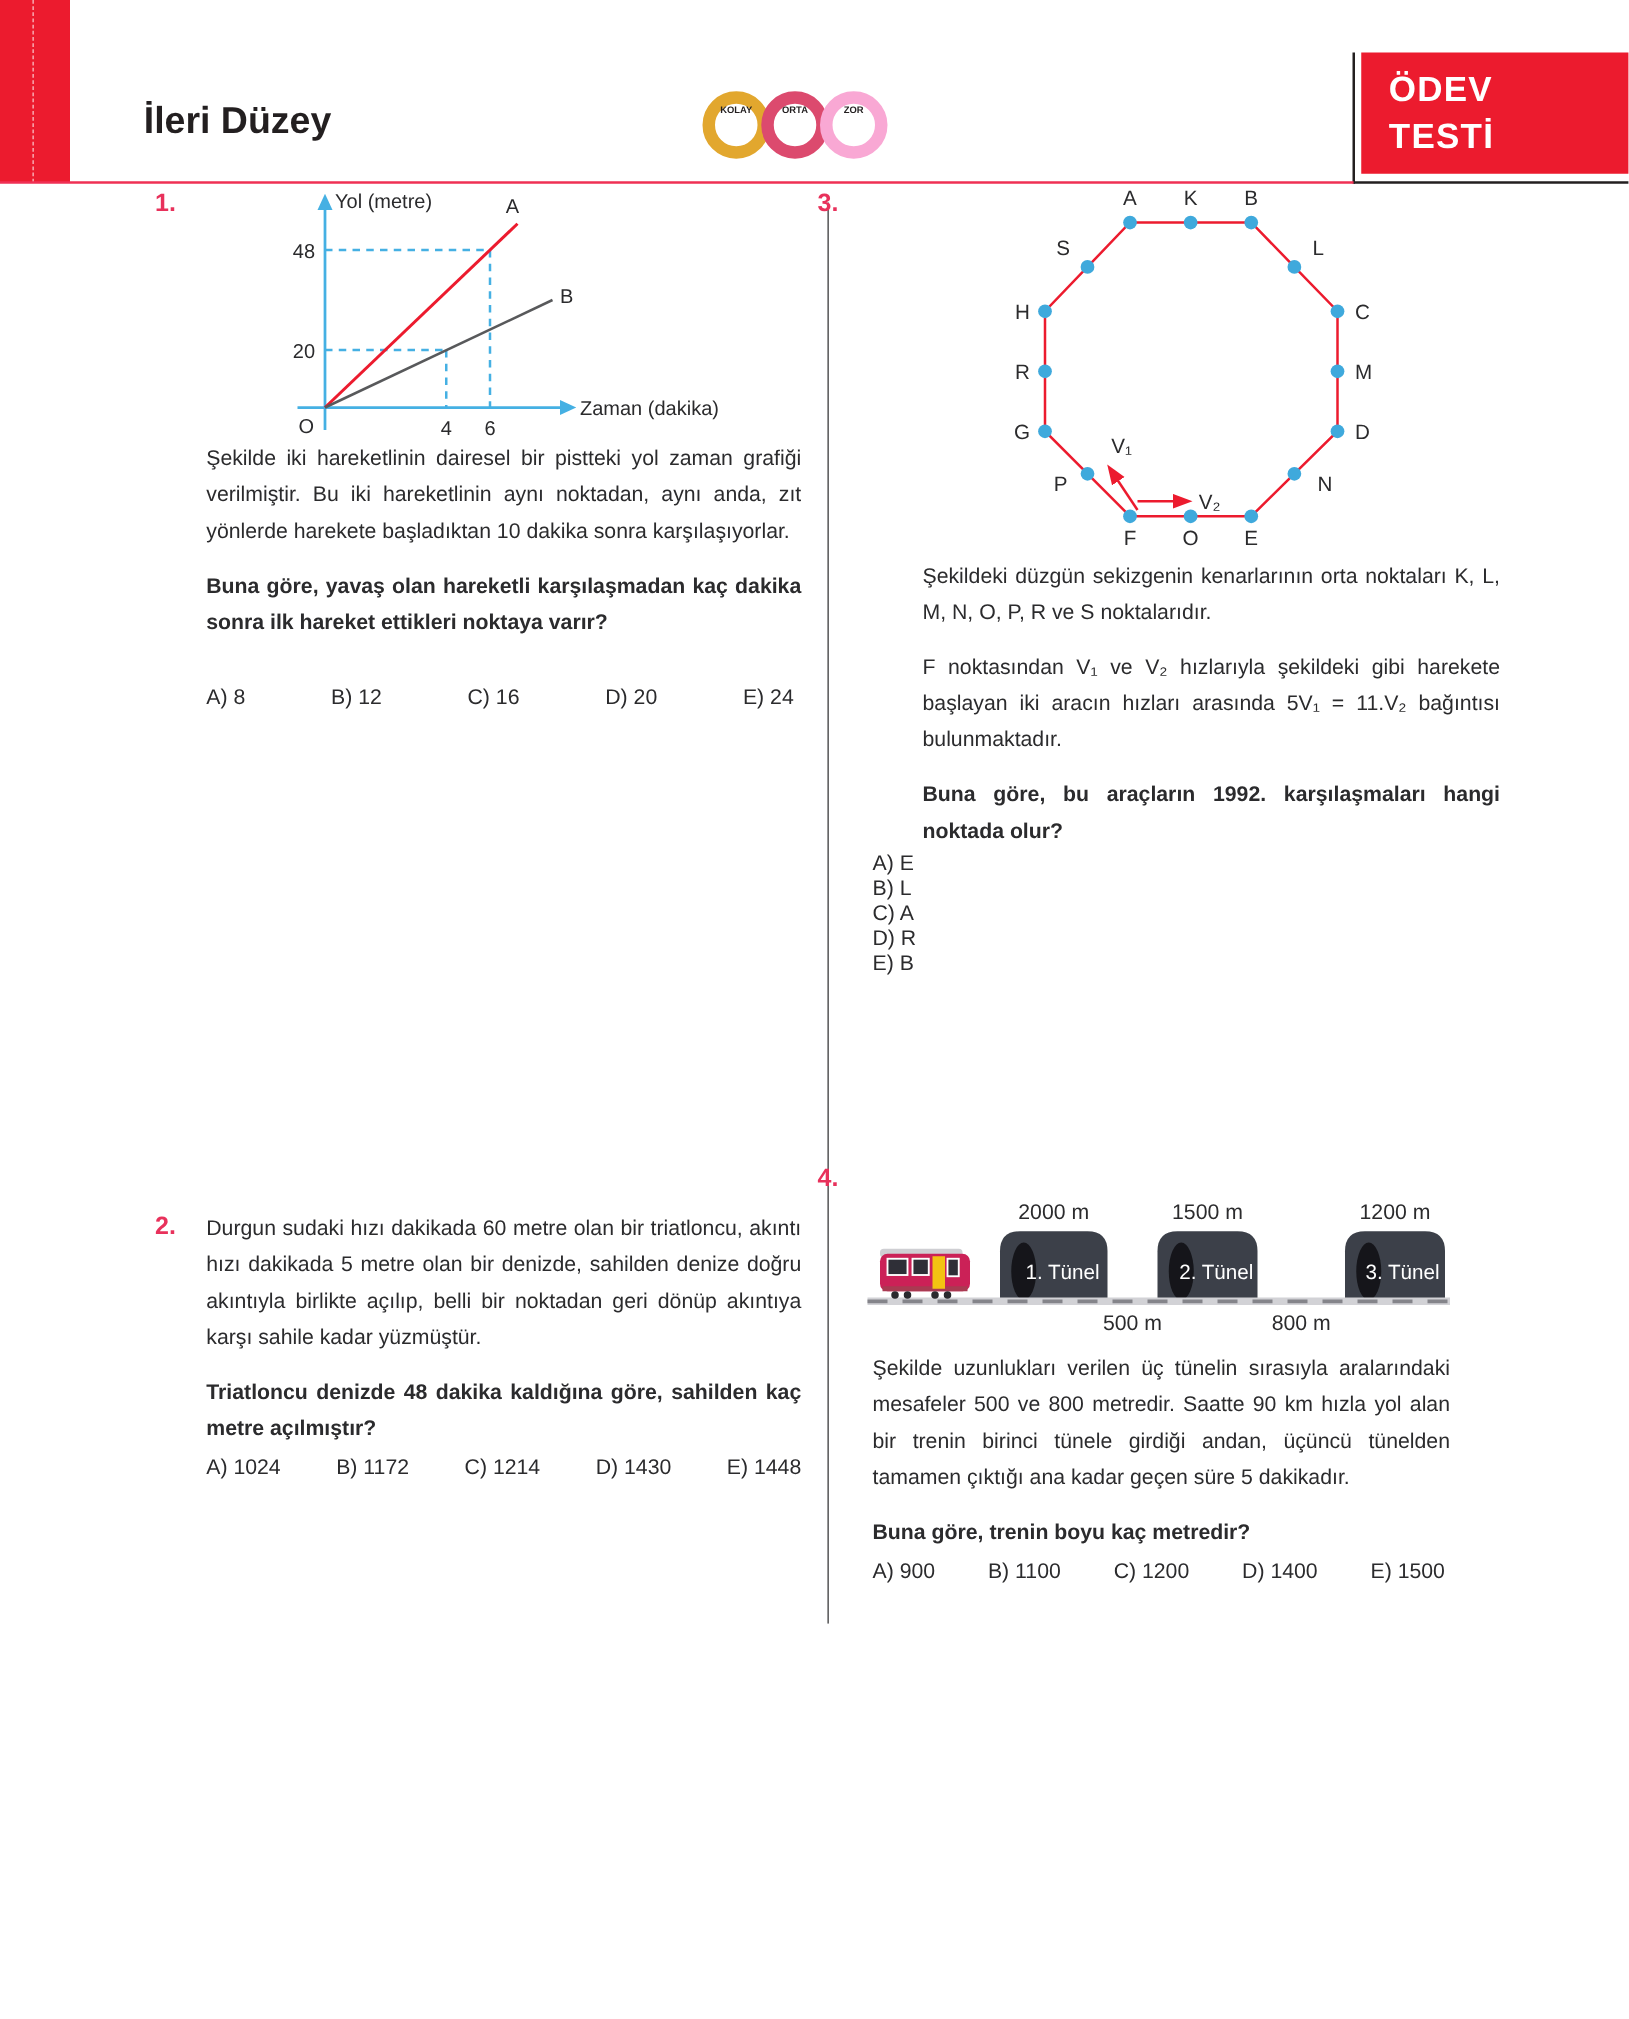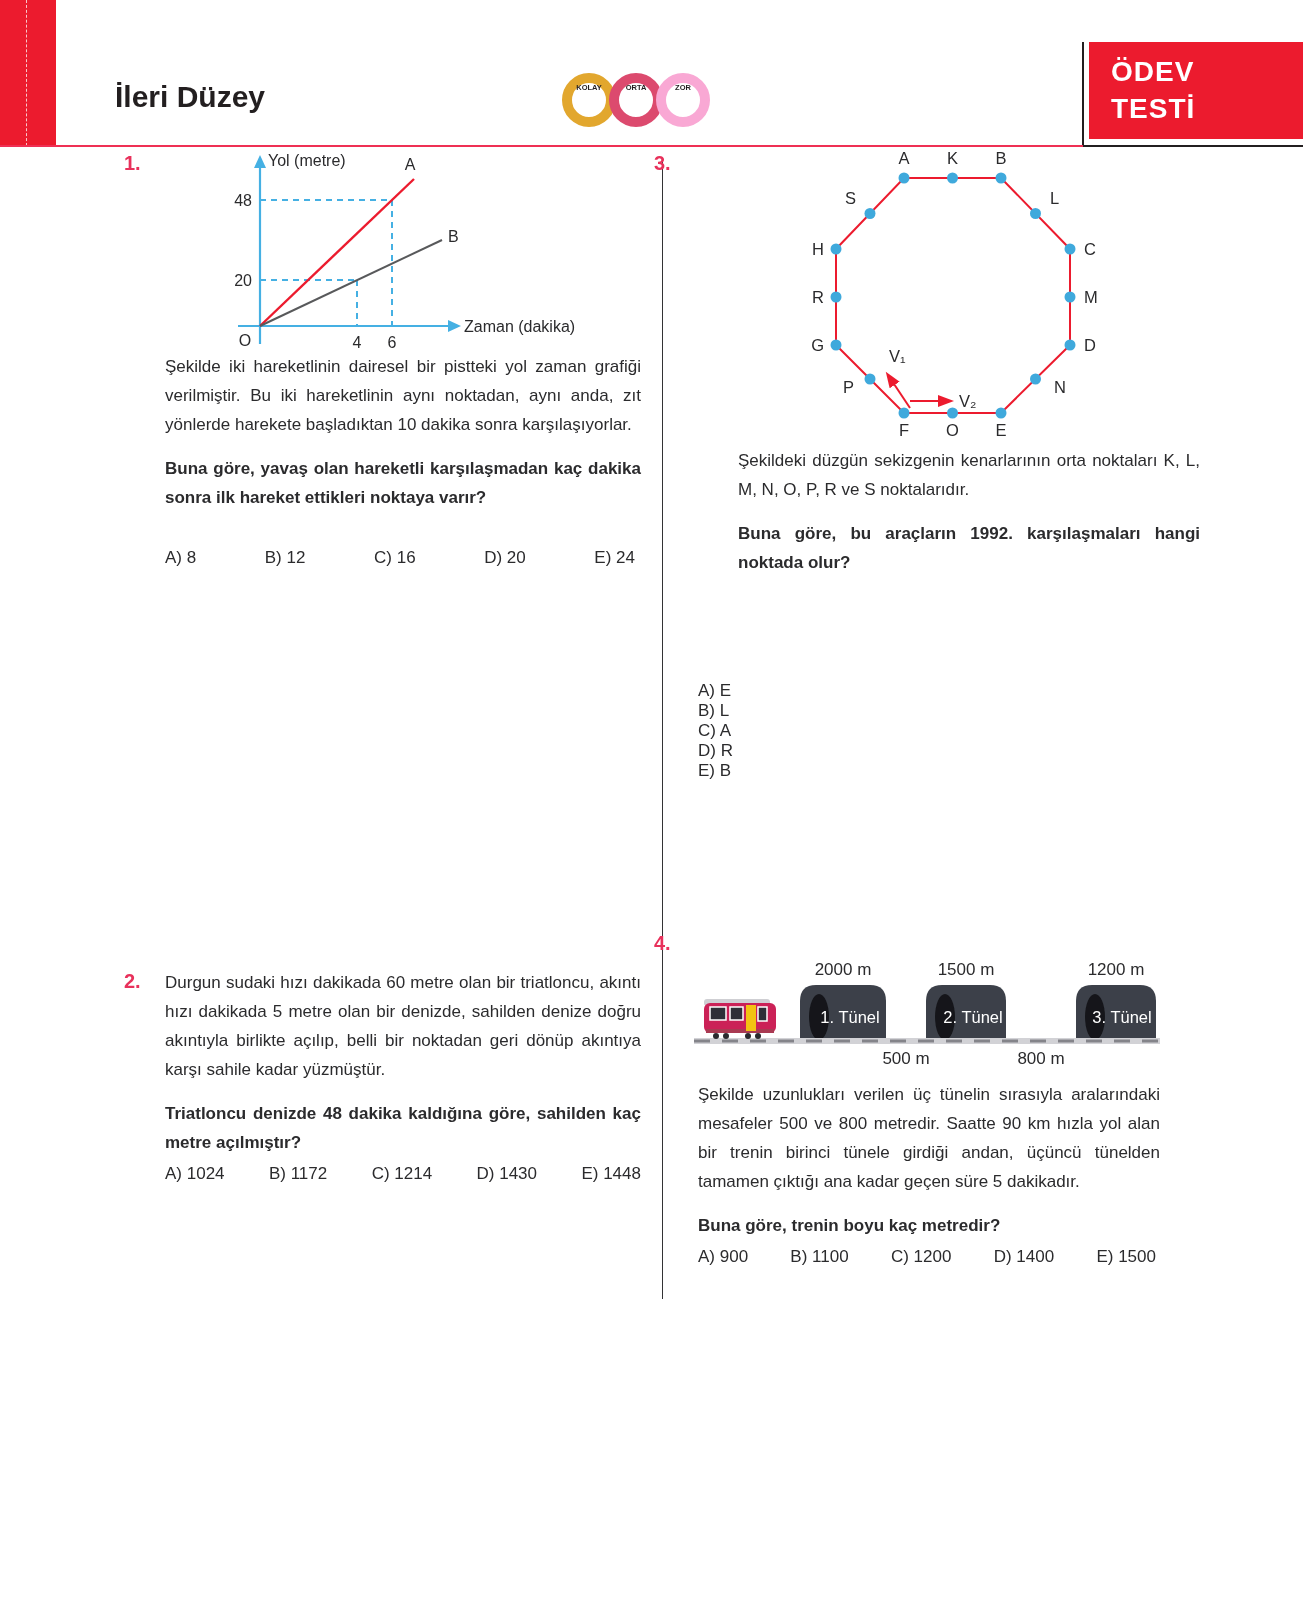--- a/index.html
+++ b/index.html
@@ -176,20 +176,21 @@
       <text x="116" y="286" text-anchor="middle">F</text>
       <text x="164.5" y="286" text-anchor="middle">O</text>
       <text x="213" y="286" text-anchor="middle">E</text>
       <text x="101" y="212">V₁</text>
       <text x="171" y="257">V₂</text>
     </g>
   </svg>
 
   <div class="abs qtext" style="left:694px;top:446px;width:462px;margin-left:44px;">
     <p>Şekildeki düzgün sekizgenin kenarlarının orta noktaları K, L, M, N, O, P, R ve S noktalarıdır.</p>
+    <p>F noktasından V₁ ve V₂ hızlarıyla şekildeki gibi harekete başlayan iki aracın hızları arasında 5V₁ = 11.V₂ bağıntısı bulunmaktadır.</p>
     <p class="qq">Buna göre, bu araçların 1992. karşılaşmaları hangi noktada olur?</p>
   </div>
   <div class="abs choices" style="left:698px;top:681px;width:457px;flex-direction:column;">
     <span>A) E</span>
     <span>B) L</span>
     <span>C) A</span>
     <span>D) R</span>
     <span>E) B</span>
   </div>
 

